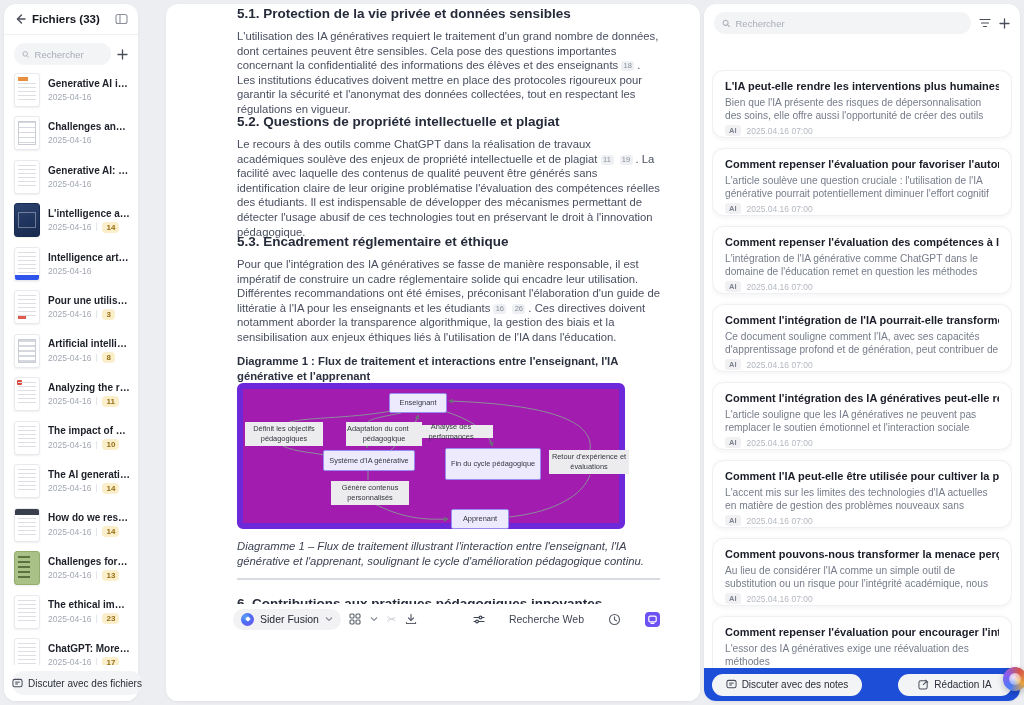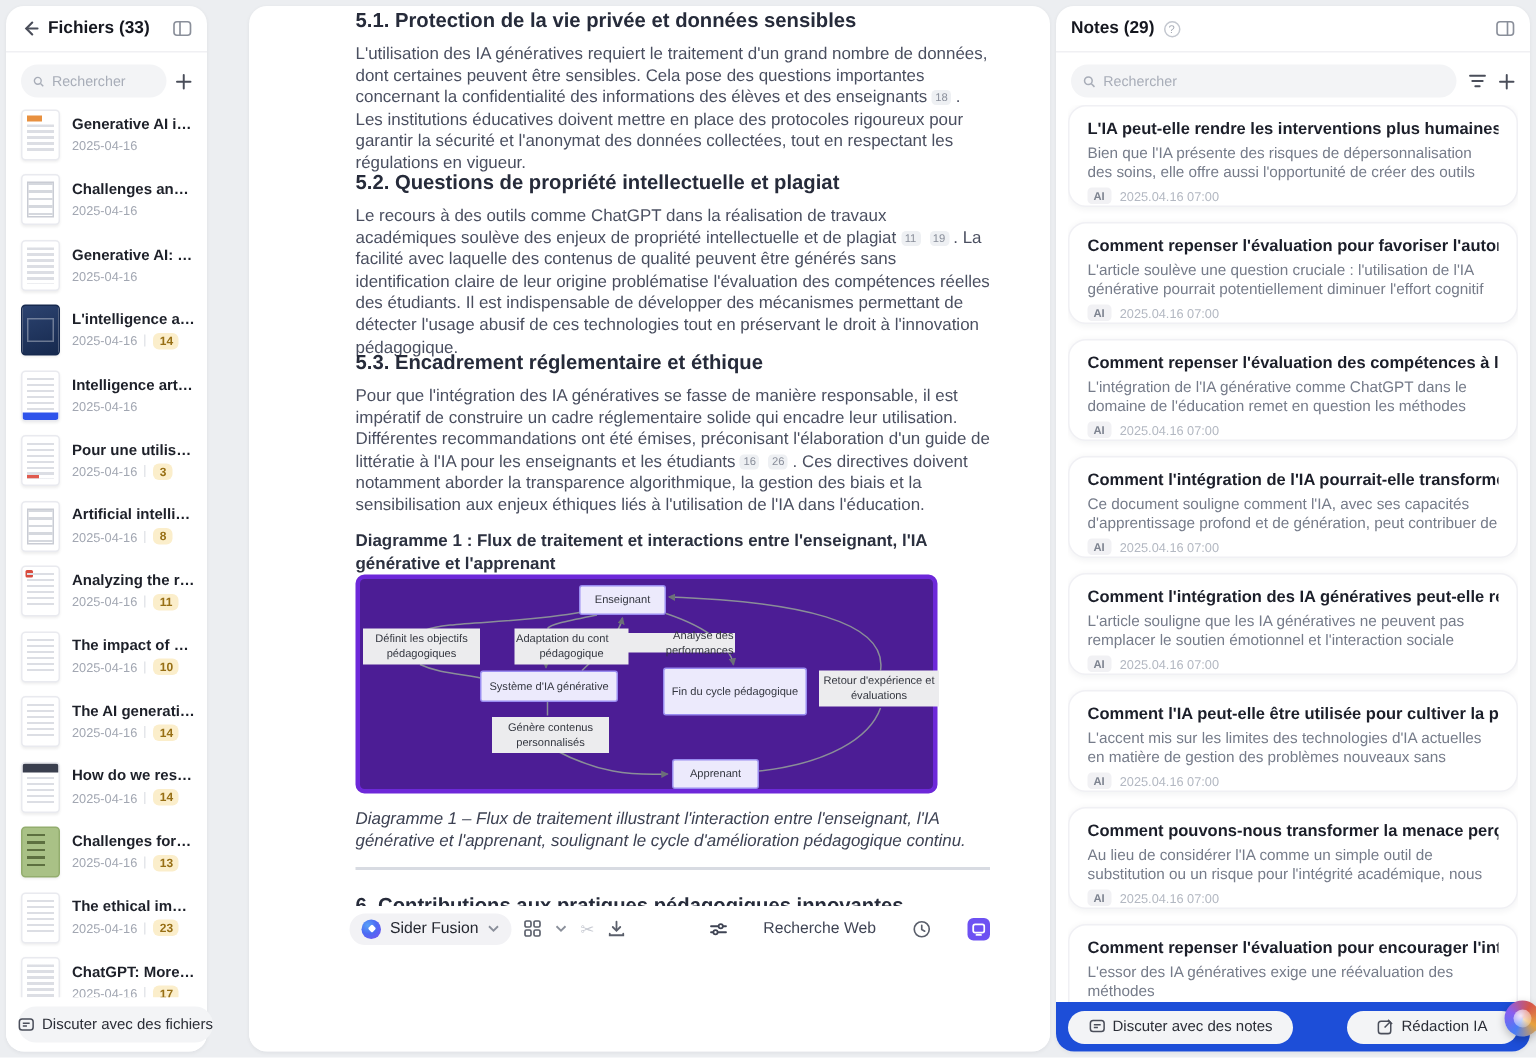--- a/index.html
+++ b/index.html
@@ -48,21 +48,21 @@
   .pill-btn { flex:1; height:24px; background:#f3f4f6; border:none; border-radius:12px; display:flex; align-items:center; justify-content:center; gap:5px; font-family:"Liberation Sans",sans-serif; font-size:10px; color:#2a2d36; cursor:pointer; white-space:nowrap; }
 
   
   #doc-panel { left:166px; top:4px; width:534px; height:697px; overflow:hidden; }
   .doc-content { position:absolute; left:71px; width:423px; top:0; }
   .doc-sec { position:absolute; left:0; width:423px; }
   .doc-sec h2 { font-size:13.5px; font-weight:bold; color:#262b3a; margin-bottom:8px; }
   .doc-sec p, .doc-caption { font-size:11.3px; line-height:14.6px; color:#4a4f60; }
   .cite { display:inline-block; background:#eef0f3; color:#8a8f9b; font-size:7.5px; line-height:10px; min-width:13px; text-align:center; border-radius:3px; padding:0 2px; margin:0 3px; vertical-align:1px; cursor:pointer; }
   .diagram-title { position:absolute; top:350px; left:0; width:423px; font-size:11.3px; line-height:14.6px; font-weight:bold; color:#2c3140; }
-  #diagram { position:absolute; top:379px; left:0; width:388px; height:146px; background:#4c1d95; border:3px solid #6d28d9; border-radius:6px; }
+  #diagram { position:absolute; top:379px; left:0; width:388px; height:146px; background:#a21caf; border:6px solid #6d28d9; border-radius:6px; }
   #diagram svg.edges { position:absolute; left:0; top:0; }
   .dnode { position:absolute; display:flex; align-items:center; justify-content:center; text-align:center; font-size:7.4px; line-height:1.3; color:#33363f; padding:1px; }
   .dnode.main { background:#eceafc; border:1px solid #998cf0; border-radius:2px; }
   .dnode.note { background:#ececee; }
   .doc-caption { position:absolute; top:535px; left:0; width:423px; font-style:italic; color:#3d4253; }
   .doc-divider { position:absolute; top:574px; left:0; width:423px; height:2px; background:#d8dbe2; }
   .next-heading { position:absolute; top:592px; left:0; width:460px; font-size:13.5px; font-weight:bold; color:#262b3a; white-space:nowrap; }
 
   
   #chat-overlay { position:absolute; left:0; right:0; top:600px; bottom:0; background:#fff; }
@@ -377,21 +377,21 @@
           <path d="M204,23 C234,33 247,46 249,57" marker-end="url(#ah)"></path>
           <path d="M125,82 L125,91"></path>
           <path d="M130,114 C158,129 180,131 205,130" marker-end="url(#ah)"></path>
           <path d="M266,128 C312,123 340,106 347,86"></path>
           <path d="M347,61 C352,28 292,15 206,12" marker-end="url(#ah)"></path>
         </g>
       </svg>
     <div class="dnode main" style="left: 146px; top: 4px; width: 58px; height: 20px;">Enseignant</div>
         <div class="dnode note" style="left: 2px; top: 33px; width: 78px; height: 24px;">Définit les objectifs pédagogiques</div>
         <div class="dnode note" style="left: 103px; top: 33px; width: 76px; height: 24px;">Adaptation du contenu pédagogique</div>
-        <div class="dnode note" style="left: 166px; top: 36px; width: 84px; height: 13px; text-align: right;">Analyse des performances</div>
+        <div class="dnode note" style="left: 166px; top: 36px; width: 84px; height: 13px;">Analyse des performances</div>
         <div class="dnode main" style="left: 80px; top: 61px; width: 92px; height: 21px;">Système d'IA générative</div>
         <div class="dnode main" style="left: 202px; top: 59px; width: 96px; height: 32px;">Fin du cycle pédagogique</div>
         <div class="dnode note" style="left: 306px; top: 61px; width: 80px; height: 24px;">Retour d'expérience et évaluations</div>
         <div class="dnode note" style="left: 88px; top: 92px; width: 78px; height: 24px;">Génère contenus personnalisés</div>
         <div class="dnode main" style="left: 208px; top: 120px; width: 58px; height: 20px;">Apprenant</div>
       </div>
 
     <div class="doc-caption">Diagramme 1 – Flux de traitement illustrant l'interaction entre l'enseignant, l'IA générative et l'apprenant, soulignant le cycle d'amélioration pédagogique continu.</div>
     <div class="doc-divider"></div>
     <div class="next-heading">6. Contributions aux pratiques pédagogiques innovantes</div>
@@ -448,31 +448,20 @@
               <rect x="0.8" y="1.2" width="7.4" height="5.6" rx="1.4"></rect>
               <line x1="3" y1="8.3" x2="6" y2="8.3"></line>
             </svg>
         </span>
       </span>
     </div>
   </div>
 </div>
 
 <div id="notes-panel" class="panel">
-  <div class="p-header">
-    <span class="p-title">Notes (29)</span>
-    <span class="help-circle">?</span>
-    <span class="spacer"></span>
-    <span class="icon-btn">
-      <svg width="13" height="12" viewBox="0 0 13 12" fill="none" stroke="#8a8f9a" stroke-width="1.1">
-          <rect x="1" y="1.5" width="11" height="9" rx="2"></rect>
-          <line x1="8" y1="1.5" x2="8" y2="10.5"></line>
-        </svg>
-    </span>
-  </div>
   <div class="notes-search-row">
     <label class="search-pill">
       <svg width="9" height="9" viewBox="0 0 10 10" fill="none" stroke="#a8adb8" stroke-width="1.2">
           <circle cx="4.2" cy="4.2" r="3"></circle>
           <line x1="6.6" y1="6.6" x2="9" y2="9"></line>
         </svg>
       <input type="text" placeholder="Rechercher" style="">
     </label>
     <span class="icon-btn">
       <svg width="12" height="10" viewBox="0 0 12 10" stroke="#4a4e5a" stroke-width="1.2" stroke-linecap="round">

